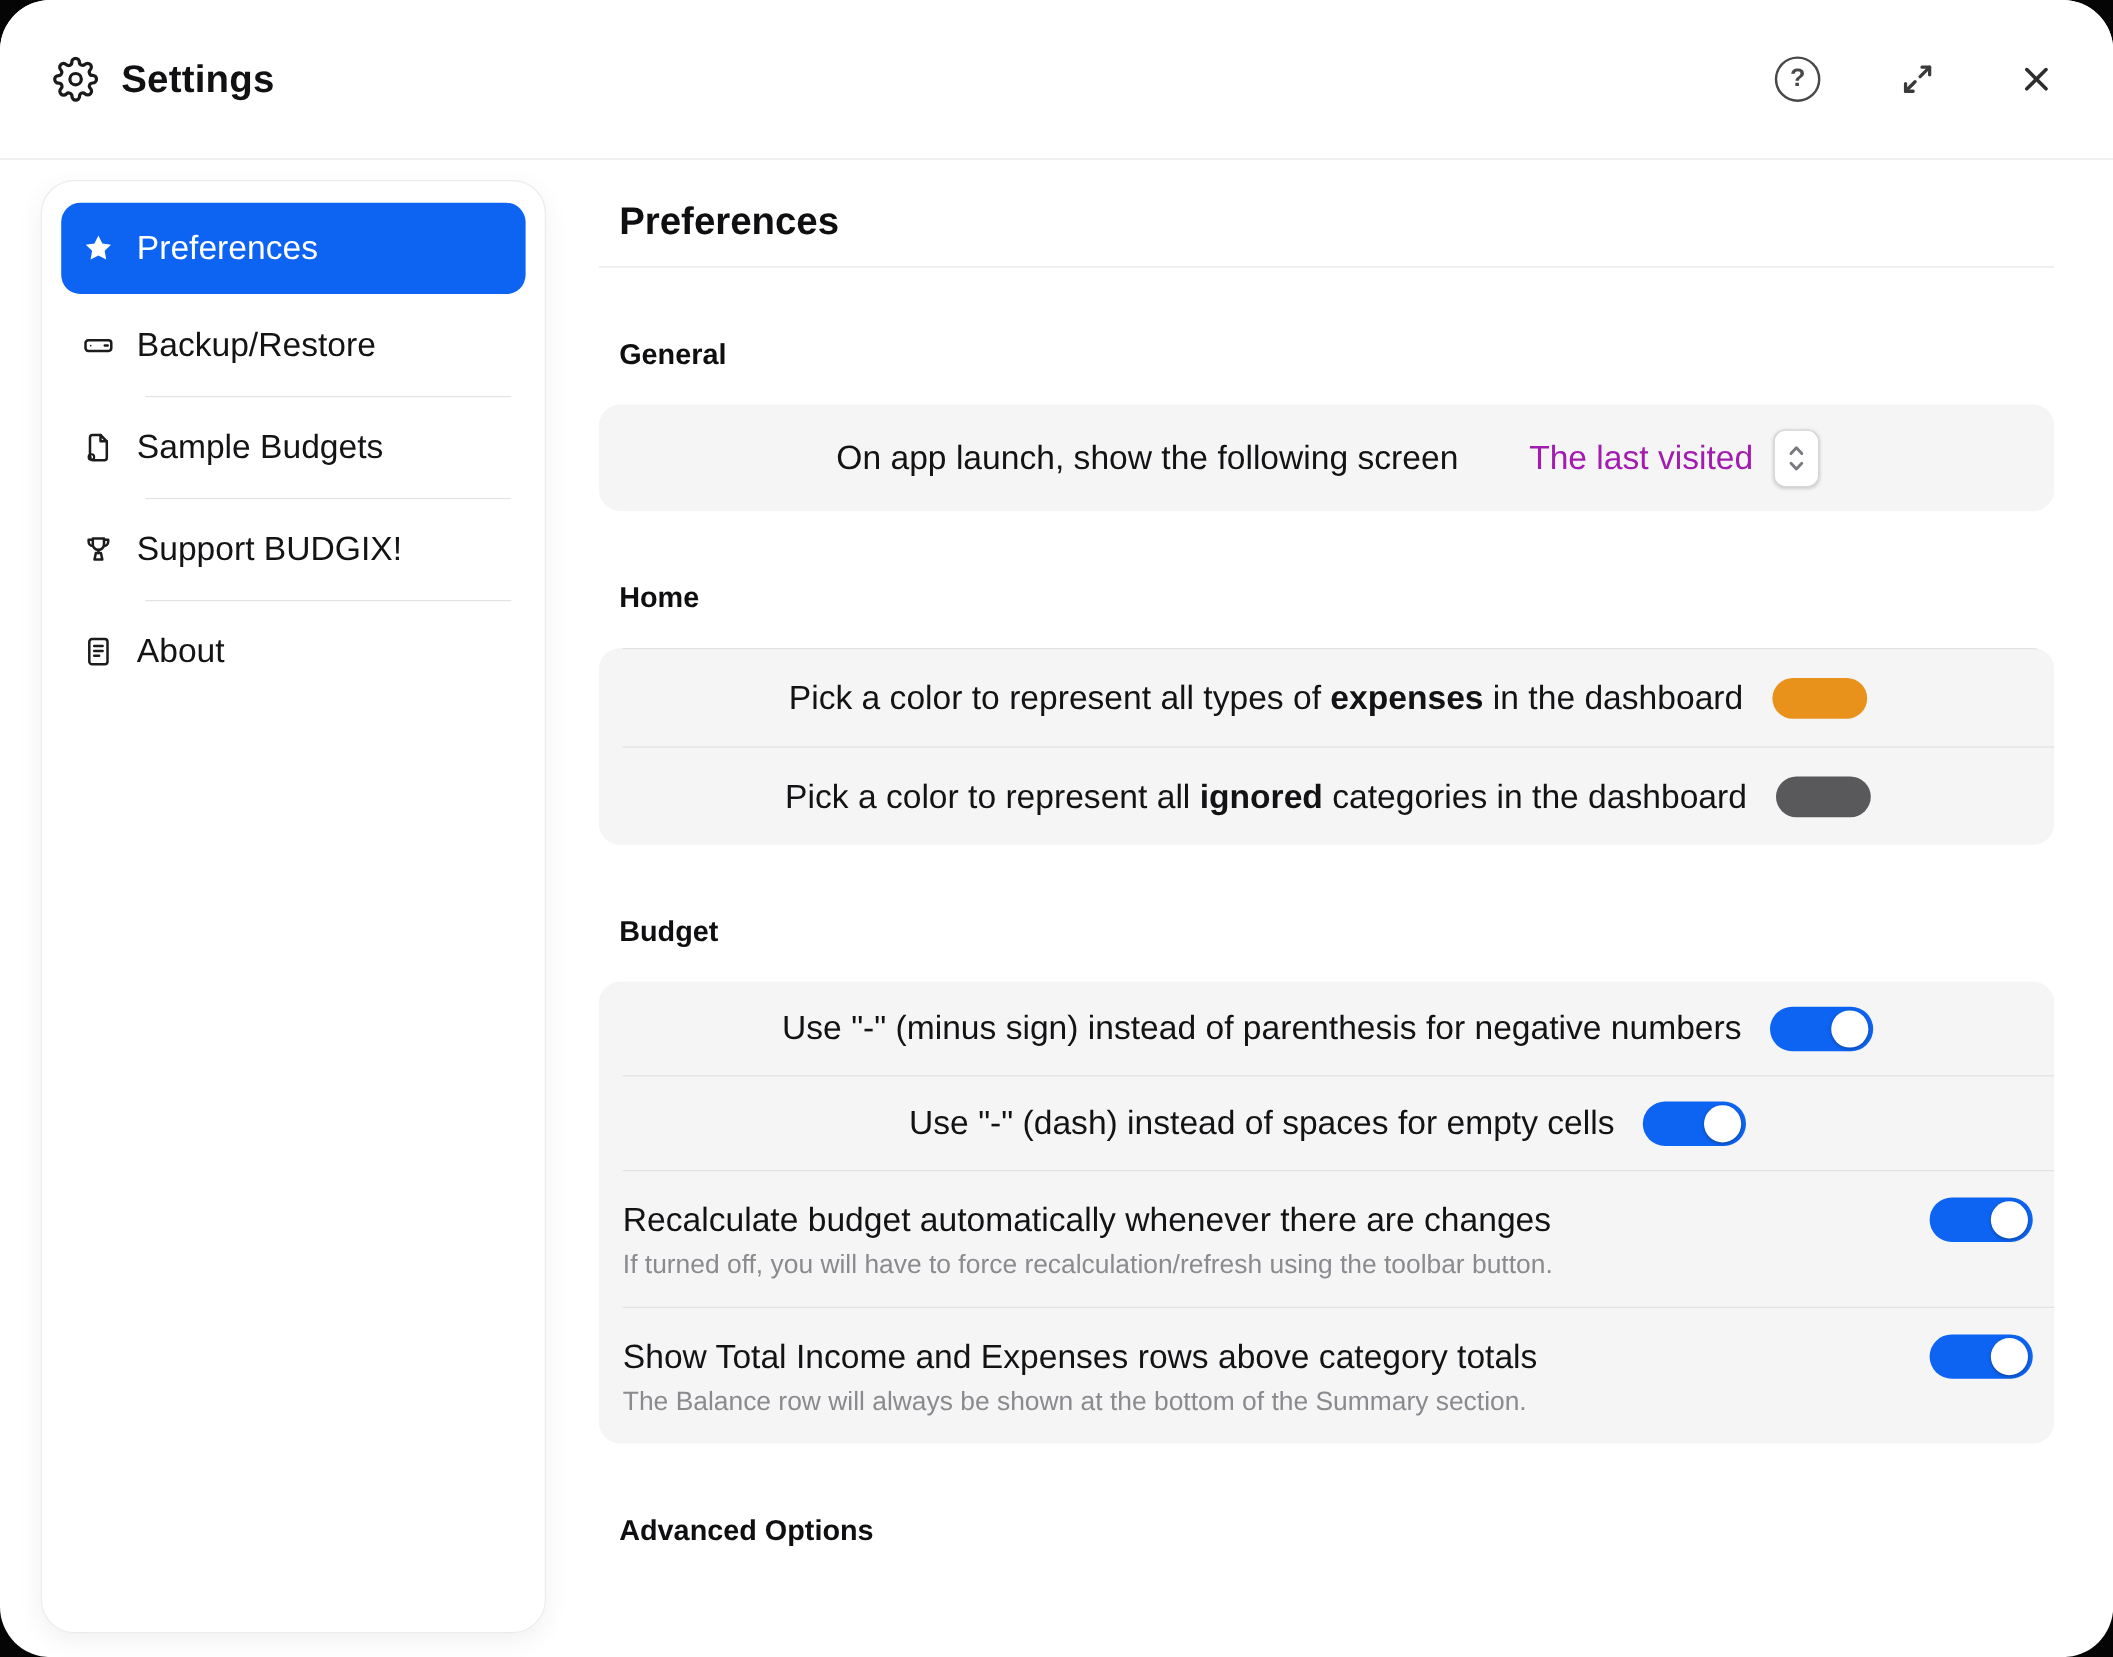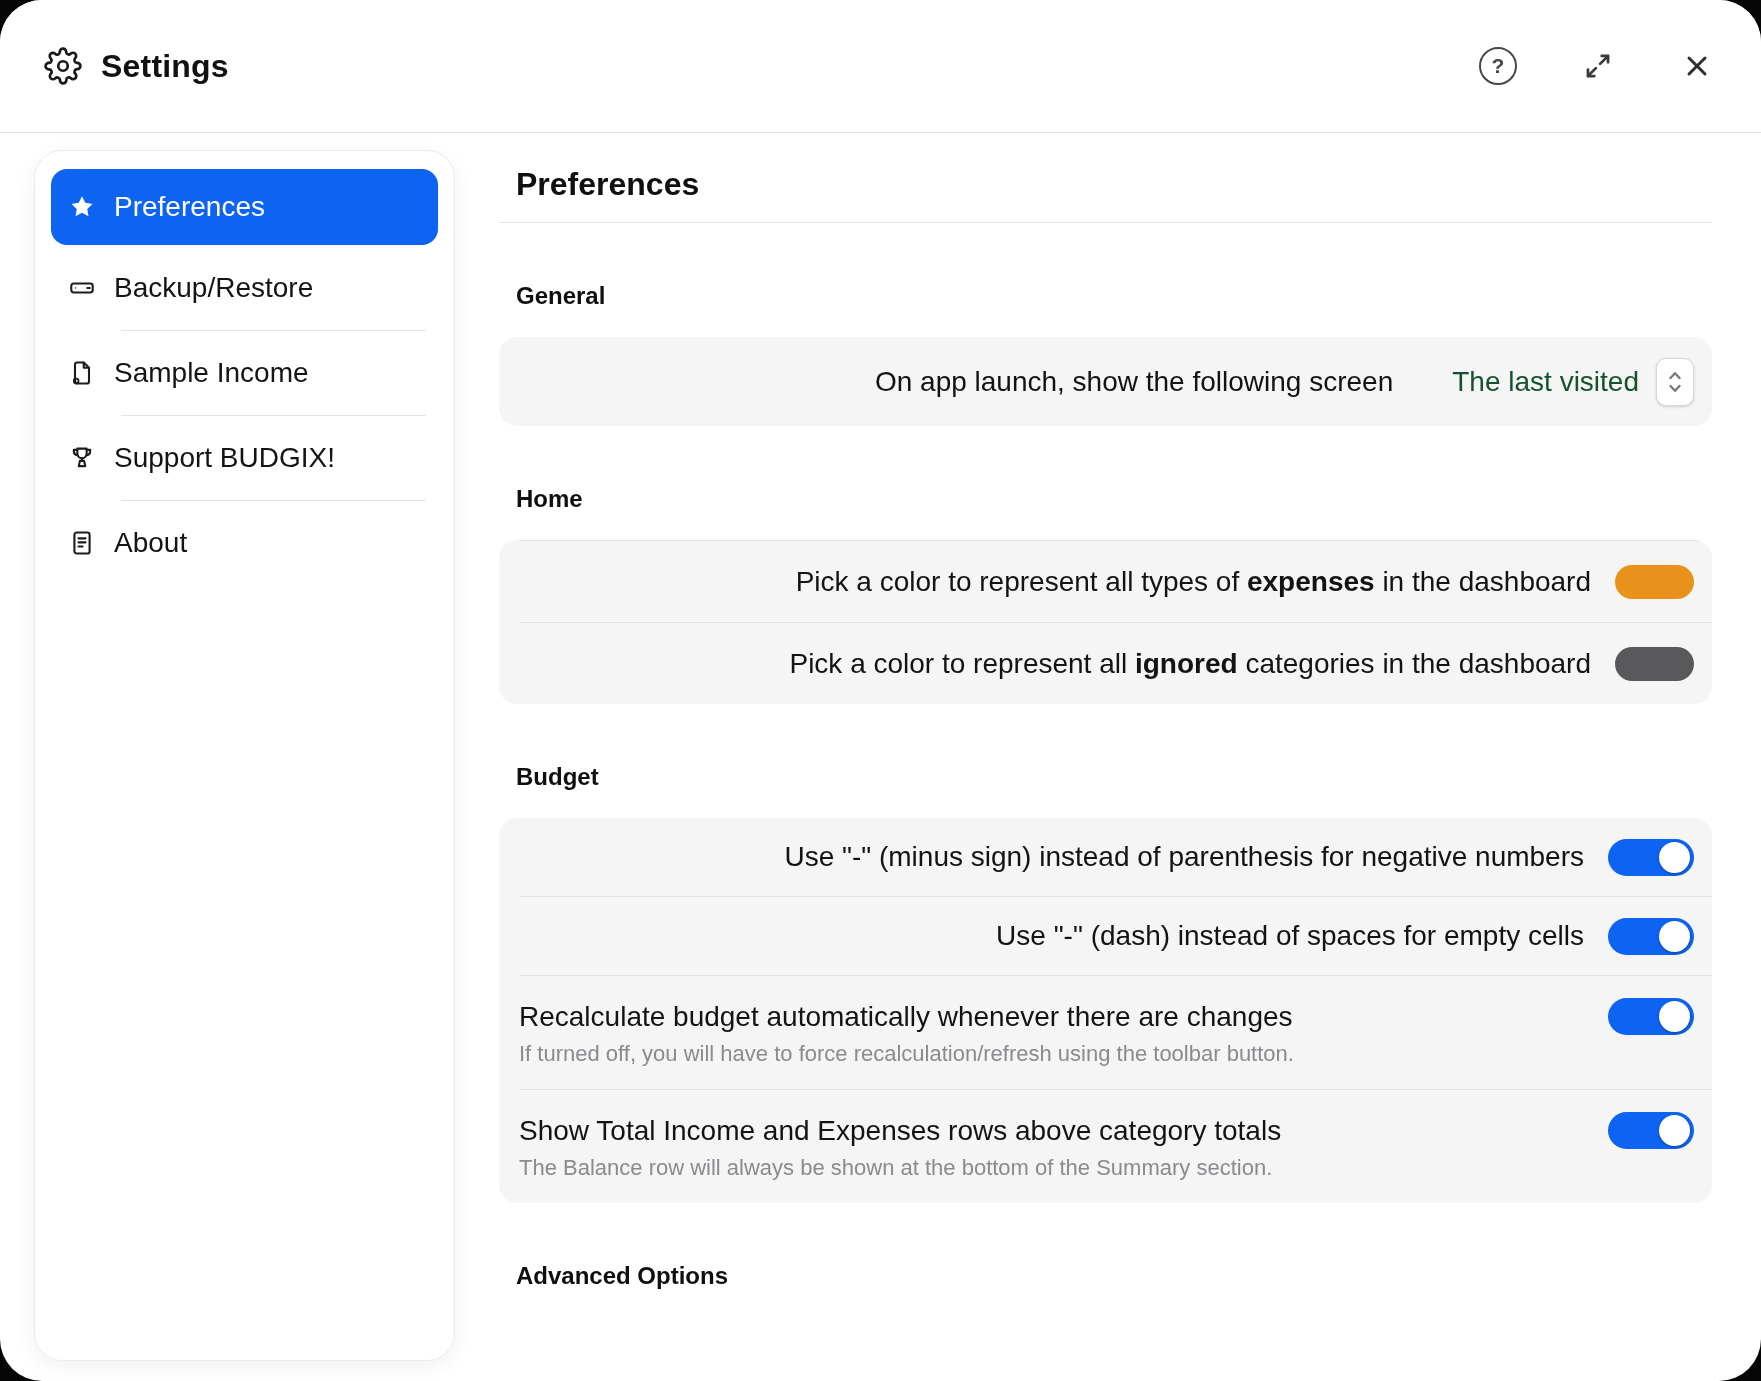--- a/index.html
+++ b/index.html
@@ -57,30 +57,30 @@
     overflow:hidden;
   }
   h1.page-title { font-size:32px; font-weight:700; color:#0f0f11; margin:14px 0 0 17px; line-height:40px; }
   .rule { height:1px; background:#e5e5e7; margin-top:18px; }
   h2.section-heading { font-size:24px; font-weight:700; color:#0f0f11; margin:56px 0 0 17px; line-height:34px; }
 
   .group {
     margin-top:24px; background:#f5f5f6; border-radius:18px; overflow:hidden;
   }
   .row {
-    display:flex; align-items:center; justify-content:flex-end;
+    display:flex; align-items:center; justify-content:center;
     min-height:81px; padding:0 18px 0 20px; font-size:28px; gap:24px;
   }
   .row.general-row { min-height:89px; }
   .row-label { line-height:34px; }
   .row-label b { font-weight:700; }
   .sep { height:1px; background:#e2e2e5; margin-left:20px; }
 
   .dropdown { display:flex; align-items:center; gap:17px; cursor:pointer; }
-  .dd-value { font-size:28px; color:#14532d;margin-left:35px; }
+  .dd-value { font-size:28px; color:#a21caf;margin-left:35px; }
   .stepper {
     width:38px; height:48px; border-radius:10px;
     background:#fff; border:1px solid #d5d5da;
     box-shadow:0 1px 3px rgba(0,0,0,.16);
     display:flex; align-items:center; justify-content:center;
   }
 
   .swatch {
     width:79px; height:34px; border-radius:17px; border:0; cursor:pointer; flex:0 0 79px;
   }
@@ -167,21 +167,21 @@
 
       <div class="nav-item">
         <span class="nav-icon">
           <svg width="28" height="28" viewBox="0 0 24 24" fill="none" stroke="#1c1c1e" stroke-width="1.8" stroke-linecap="round" stroke-linejoin="round">
             <path d="M13.5 3H7.8A1.8 1.8 0 0 0 6 4.8v14.4A1.8 1.8 0 0 0 7.8 21h8.4a1.8 1.8 0 0 0 1.8-1.8V7.5z"></path>
             <path d="M13.5 3v4.5H18"></path>
             <circle cx="7" cy="18.8" r="2" stroke-width="1.5"></circle>
             <circle cx="7" cy="18.8" r="0.4" fill="#1c1c1e" stroke="none"></circle>
           </svg>
         </span>
-        <span class="nav-label">Sample Income</span>
+        <span class="nav-label">Sample Budgets</span>
       </div>
       <div class="nav-sep"></div>
 
       <div class="nav-item">
         <span class="nav-icon">
           <svg width="28" height="28" viewBox="0 0 24 24" fill="none" stroke="#1c1c1e" stroke-width="1.8" stroke-linecap="round" stroke-linejoin="round">
             <path d="M8 4h8v4.2a4 4 0 0 1-8 0z"></path>
             <path d="M8 5H5v1.2A3.3 3.3 0 0 0 8 9.5"></path>
             <path d="M16 5h3v1.2a3.3 3.3 0 0 1-3 3.3"></path>
             <path d="M12 12.3v2.2"></path>

